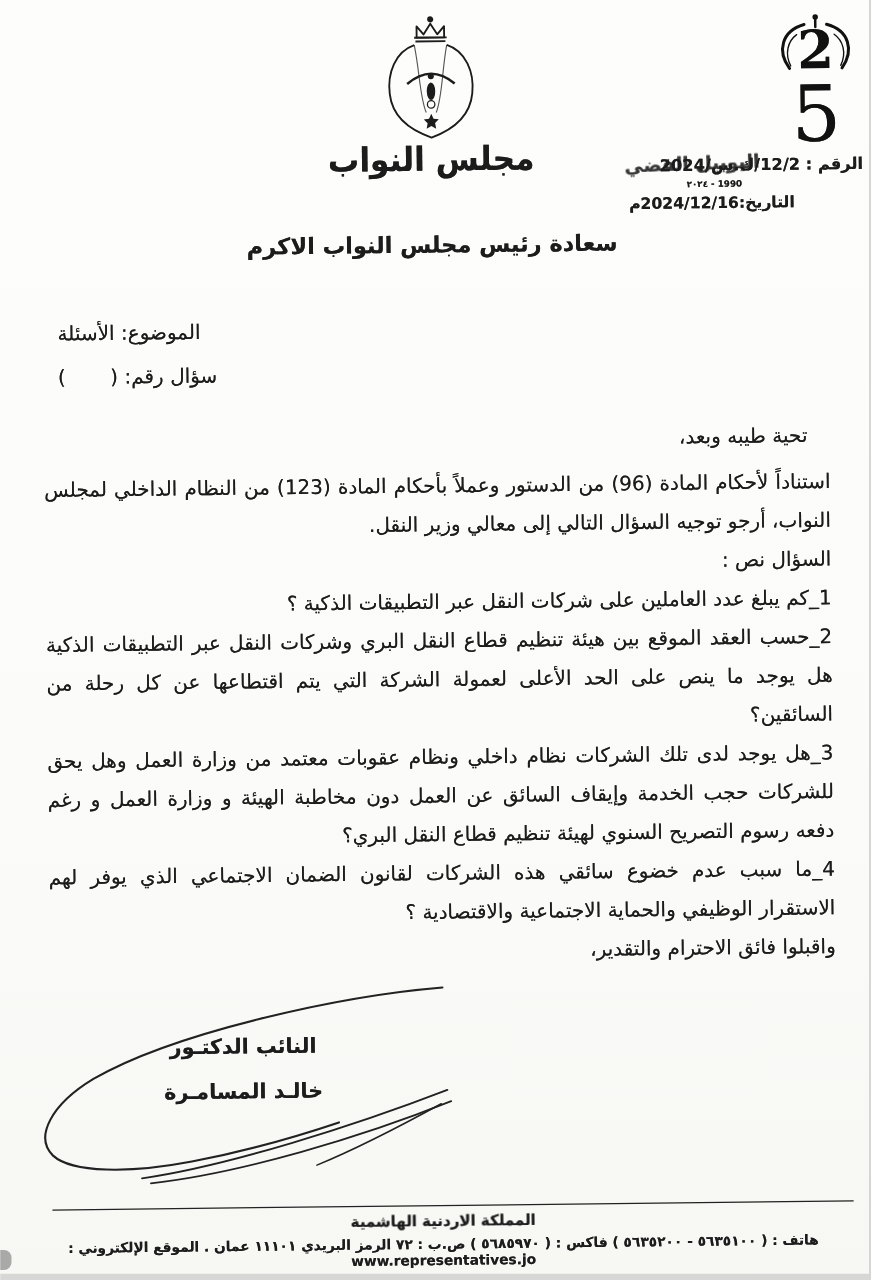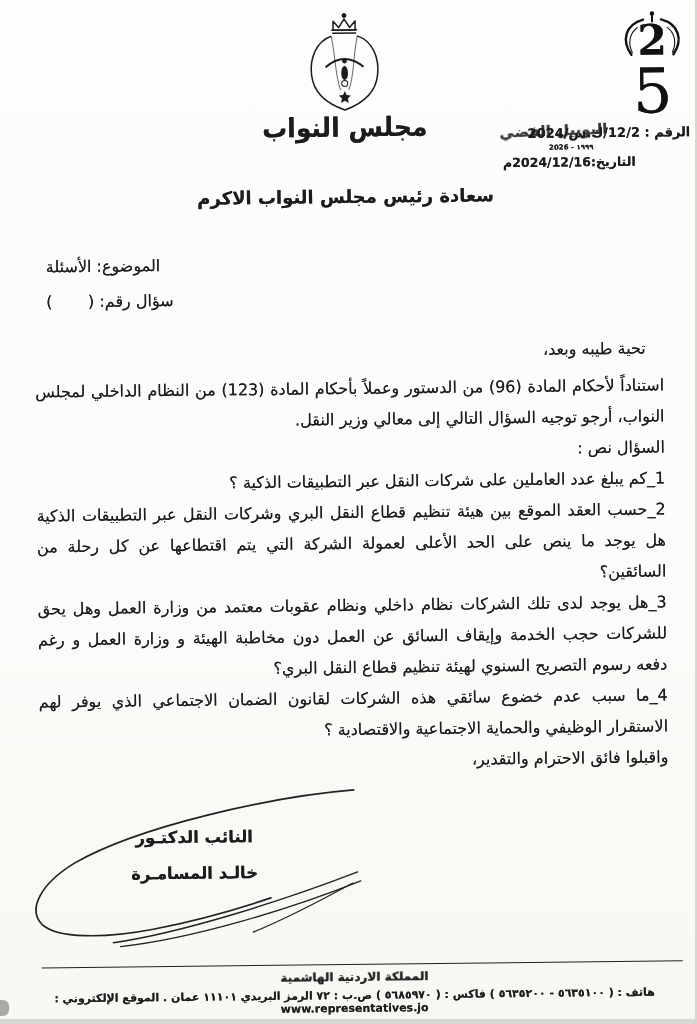--- a/index.html
+++ b/index.html
@@ -80,21 +80,21 @@
         <path d="M36 7 L36 13" stroke-width="2"></path>
         <path d="M15 46 C5 32 9 16 27 11" stroke-width="2.4"></path>
         <path d="M16 44 C11 34 14 24 21 19" stroke-width="1.1"></path>
         <path d="M57 46 C67 32 63 16 45 11" stroke-width="2.4"></path>
         <path d="M56 44 C61 34 58 24 51 19" stroke-width="1.1"></path>
       </g>
       <text x="36" y="46" text-anchor="middle" font-size="42" font-weight="bold" font-family="'DejaVu Serif',serif" fill="#111">2</text>
       <text x="36" y="104" text-anchor="middle" font-size="62" font-family="'DejaVu Serif',serif" fill="#111">5</text>
     </svg>
     <div class="jubilee-caption">اليوبيل الفضي</div>
-    <div class="jubilee-years">١٩٩٩ - 2026</div>
+    <div class="jubilee-years">1990 - ٢٠٢٤</div>
 
     <div class="ref-line">الرقم : 12/2/ك.س/2024</div>
     <div class="date-line">التاريخ:2024/12/16م</div>
 
     <div class="addressee">سعادة رئيس مجلس النواب الاكرم</div>
 
     <div class="subject-block">
       <div>الموضوع: الأسئلة</div>
       <div>سؤال رقم: (&nbsp;&nbsp;&nbsp;&nbsp;&nbsp;&nbsp;&nbsp;)</div>
     </div>

